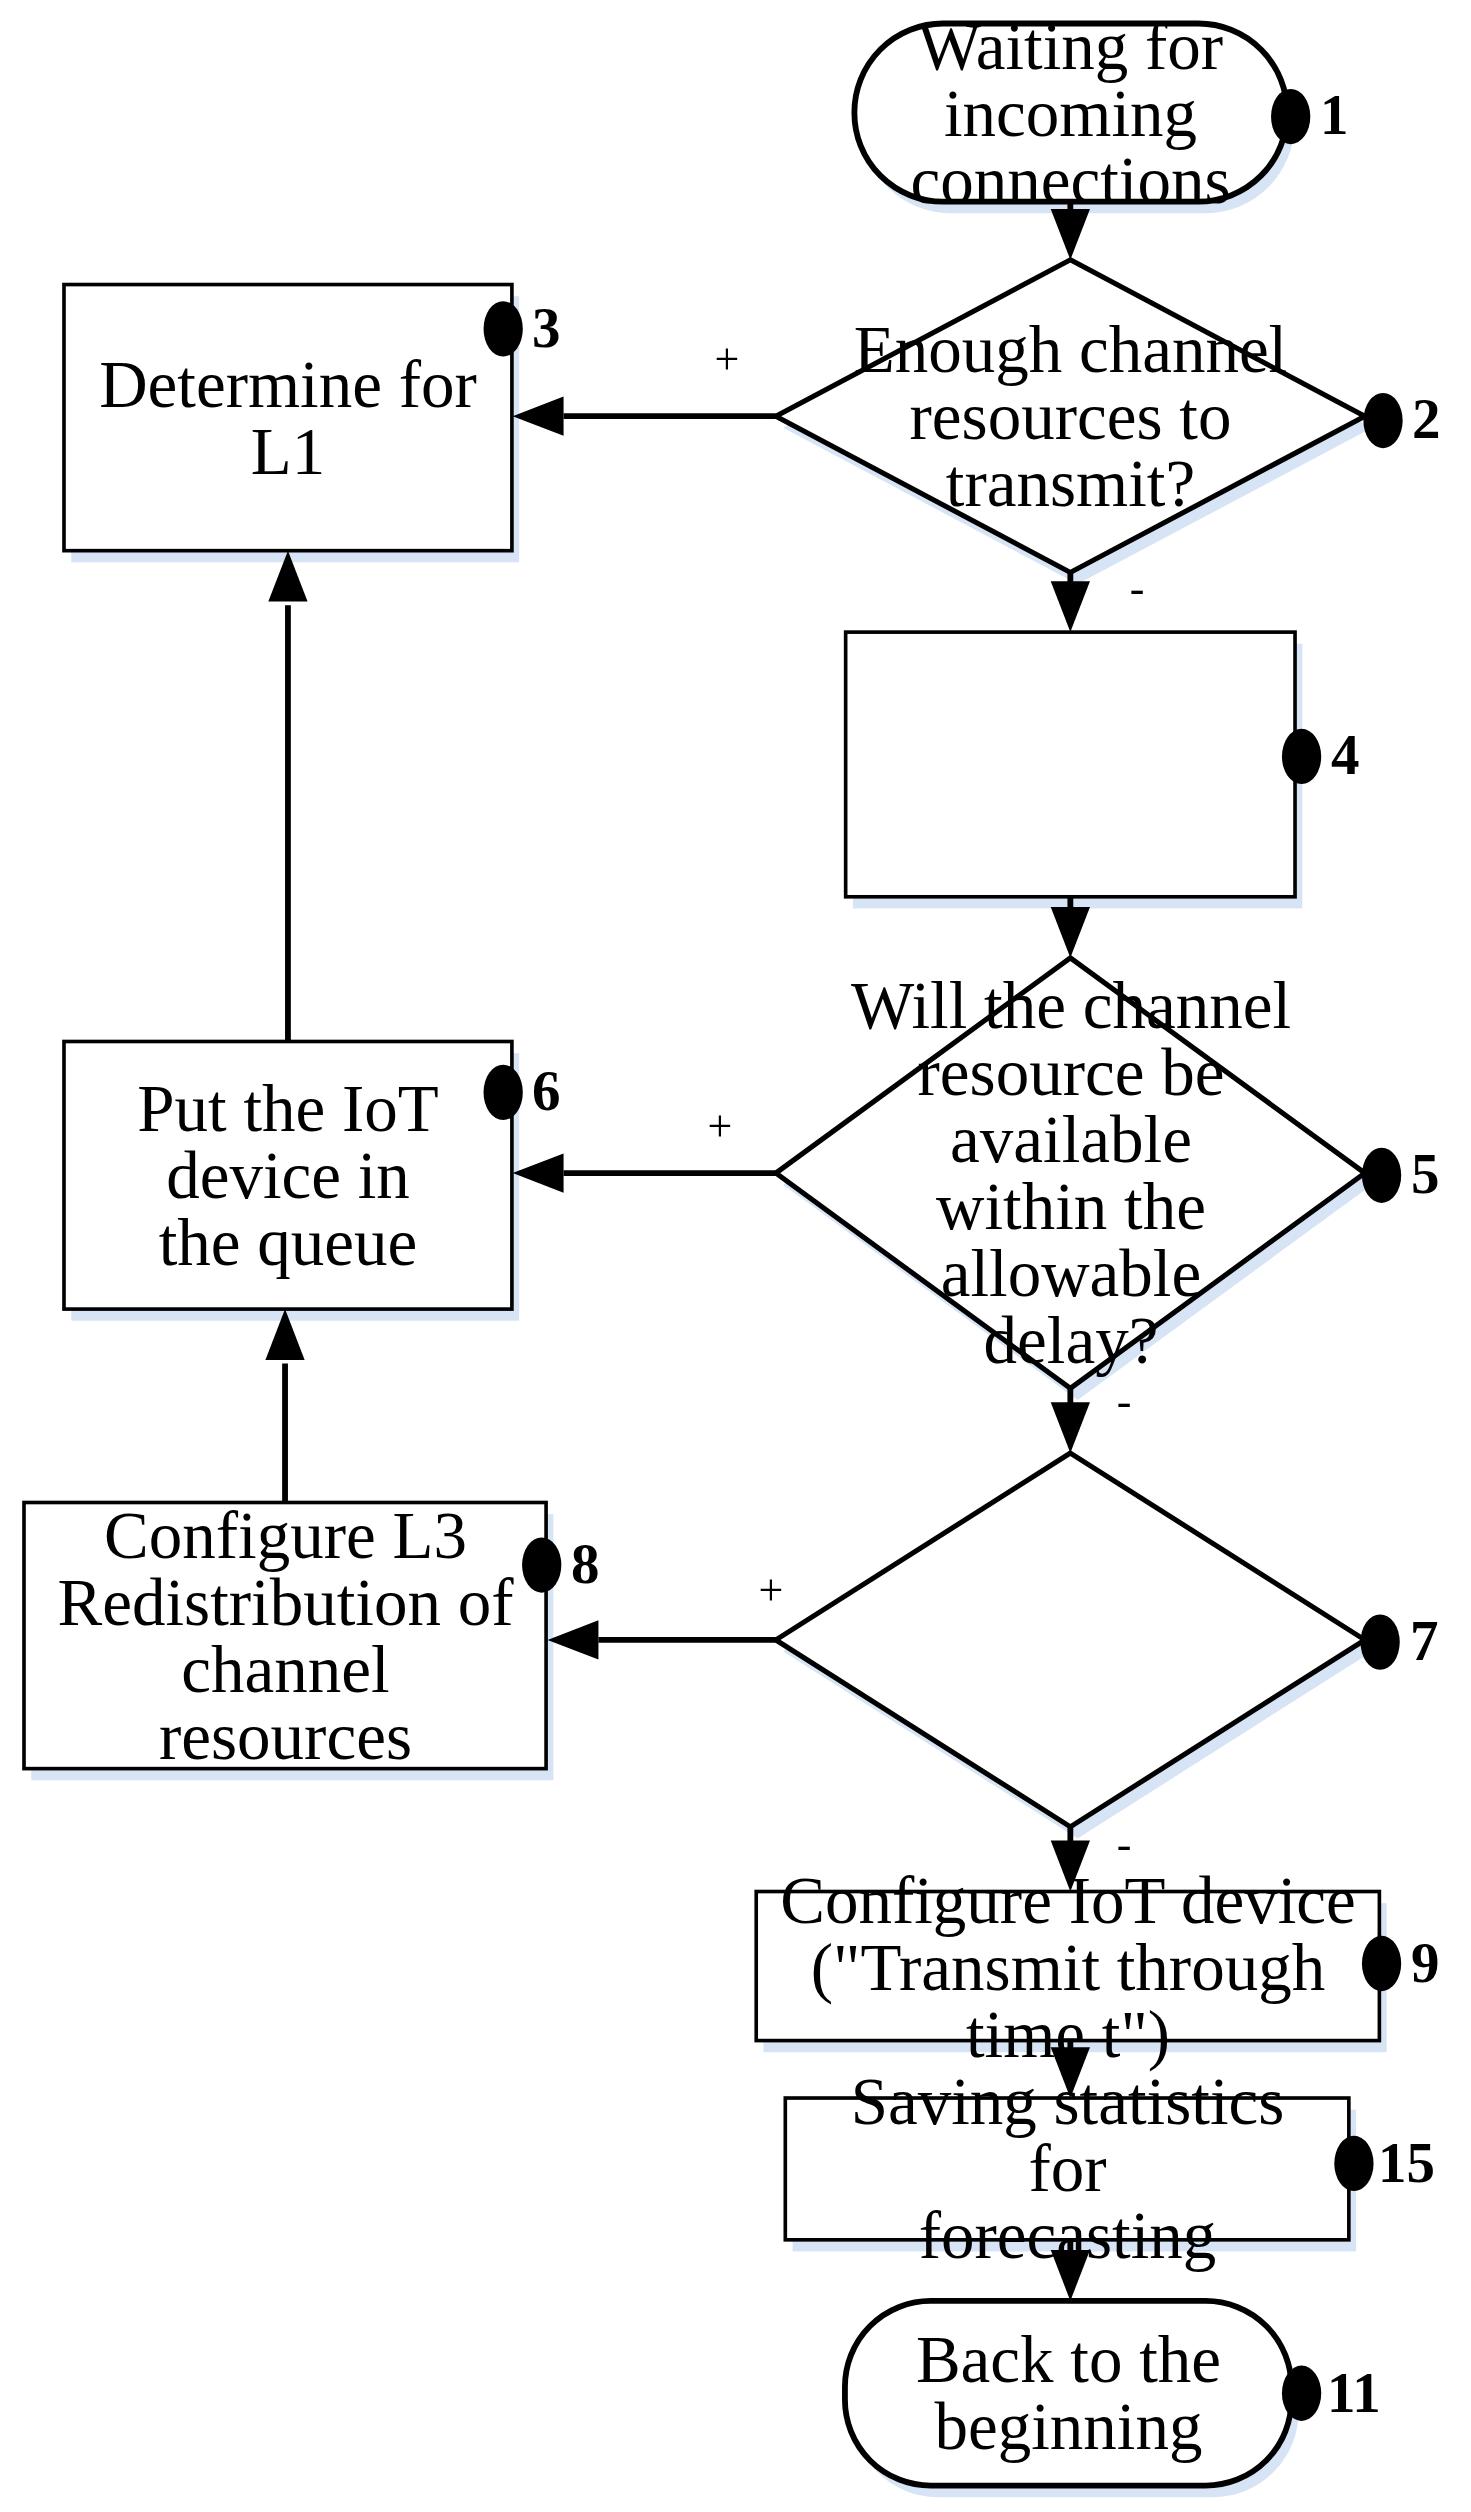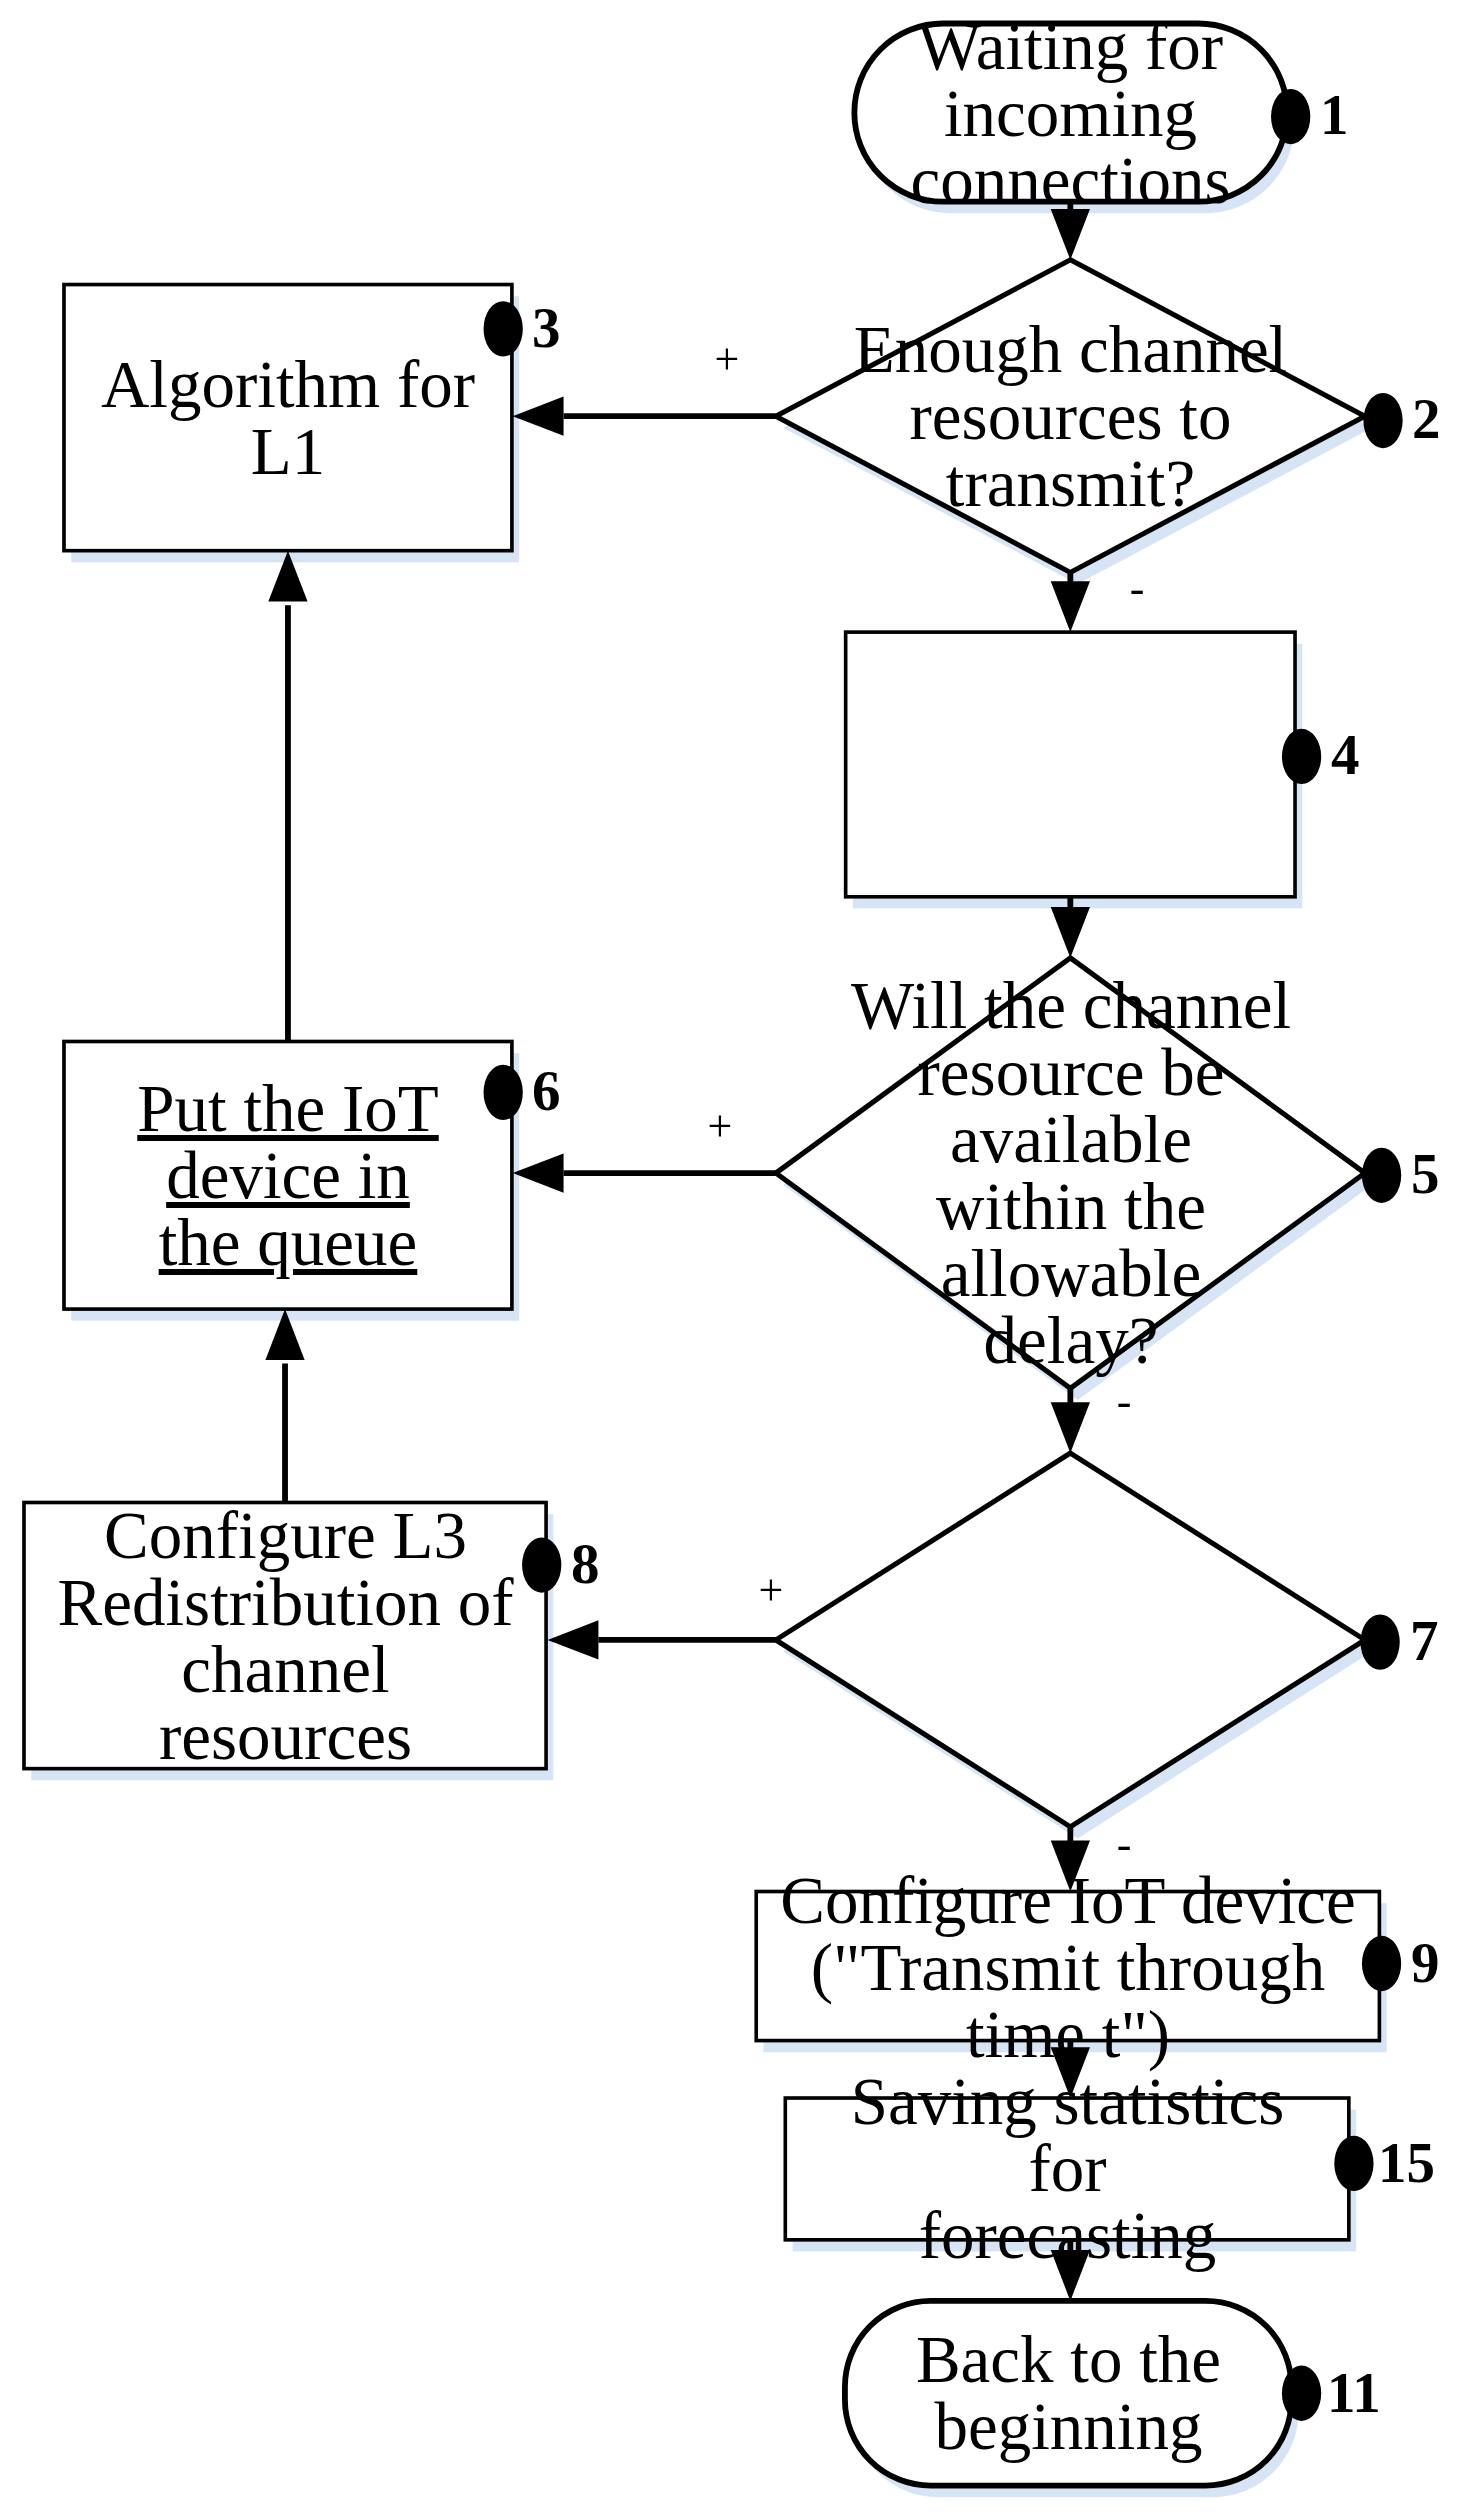--- a/index.html
+++ b/index.html
@@ -107,26 +107,26 @@
       <ellipse cx="1900" cy="2700" rx="27" ry="38"></ellipse>
       <ellipse cx="1862" cy="2975" rx="27" ry="38"></ellipse>
       <ellipse cx="1790" cy="3291" rx="27" ry="38"></ellipse>
     </g>
   </svg>
 
   <div class="node-label" style="left:838px;top:25px;width:465px;height:176px;">Waiting for incoming
 connections</div>
   <div class="node-label" style="left:816px;top:311px;width:509px;height:211px;">Enough channel
 resources to transmit?</div>
-  <div class="node-label" style="left:70px;top:345px;width:436px;height:145px;">Algorithm for L1</div>
+  <div class="node-label" style="left:70px;top:345px;width:436px;height:145px;">Determine for L1</div>
   <div class="node-label" style="left:831px;top:1042px;width:480px;height:262px;">Will the channel
 resource be available
 within the allowable
 delay?</div>
-  <div class="node-label" style="left:70px;top:1088px;width:436px;height:175px;text-decoration:underline;">Put the IoT device in
+  <div class="node-label" style="left:70px;top:1088px;width:436px;height:175px;">Put the IoT device in
 the queue</div>
   <div class="node-label" style="left:31px;top:1530px;width:509px;height:211px;">Configure L3
 Redistribution of channel
 resources</div>
   <div class="node-label" style="left:755px;top:1898px;width:626px;height:138px;">Configure IoT device
 ("Transmit through time t")</div>
   <div class="node-label" style="left:813px;top:2103px;width:509px;height:131px;">Saving statistics for
 forecasting</div>
   <div class="node-label" style="left:836px;top:2335px;width:465px;height:116px;">Back to the beginning</div>
 

